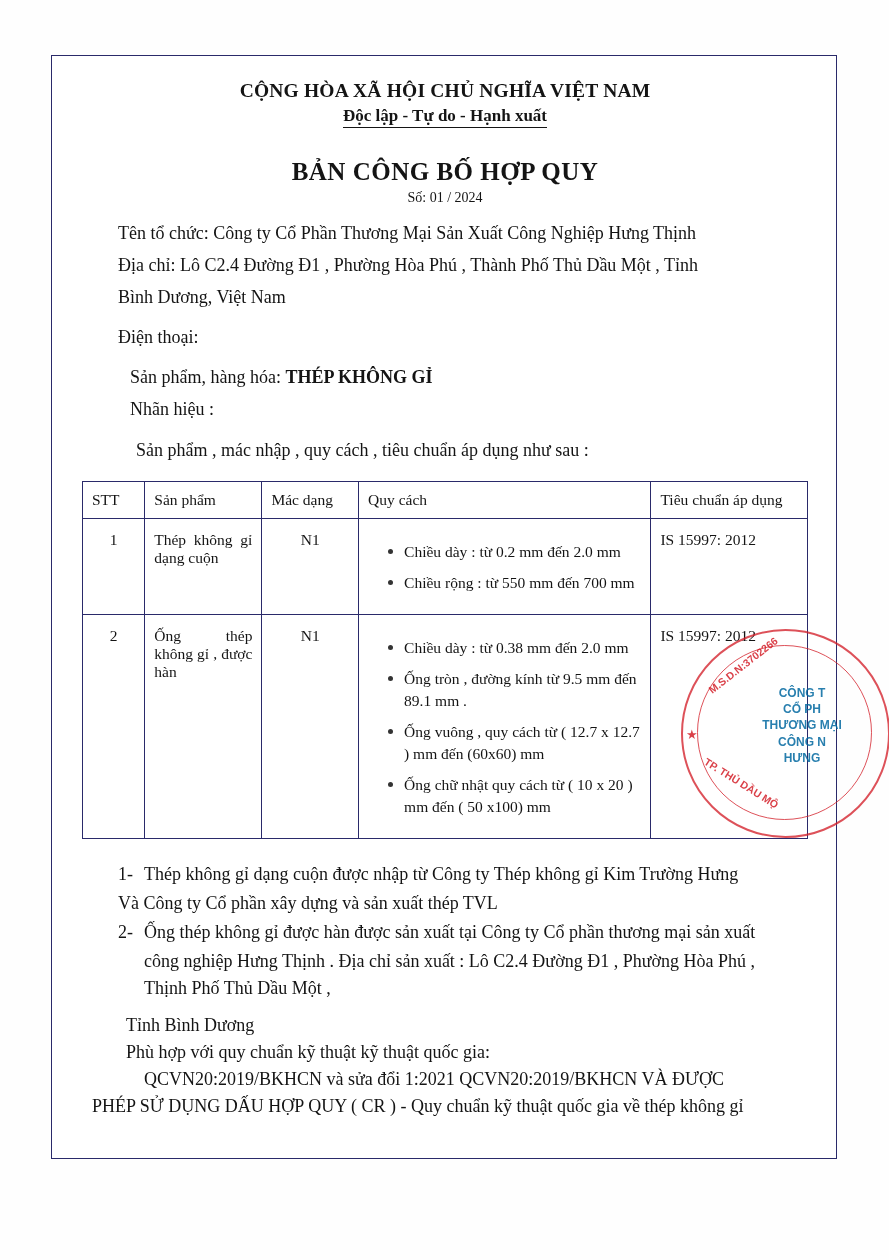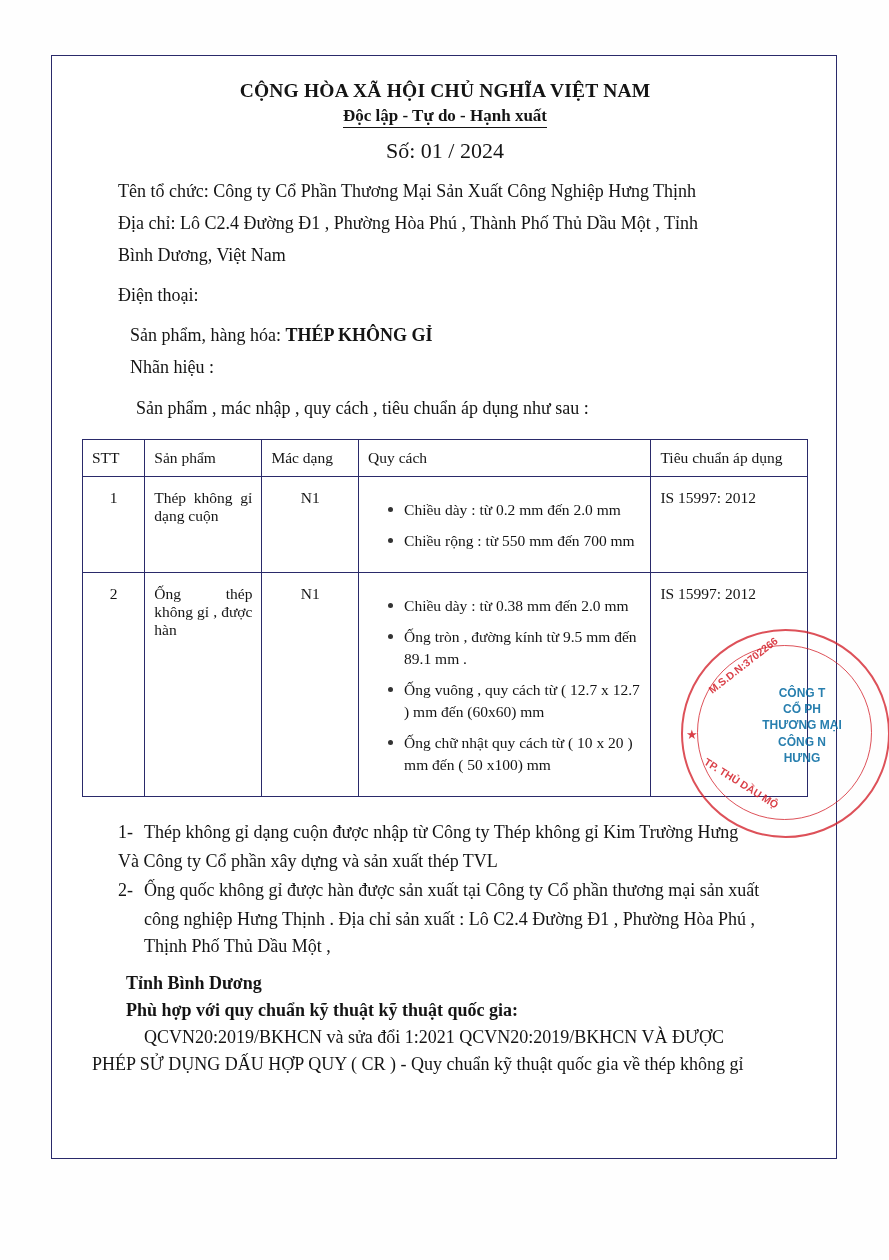--- a/index.html
+++ b/index.html
@@ -55,22 +55,22 @@
     border-bottom: 1.4px solid #141414;
     padding-bottom: 1px;
   }
   .doc-title {
     font-size: 25px;
     font-weight: bold;
     margin-top: 30px;
     letter-spacing: 0.5px;
   }
   .doc-number {
-    font-size: 22px;
-    margin-top: 10px;
+    font-size: 14px;
+    margin-top: 4px;
   }
 
   .body-text {
     font-size: 18px;
     line-height: 1.45;
     margin-top: 14px;
     padding-left: 44px;
     padding-right: 8px;
   }
   .body-text.tight { margin-top: 6px; }
@@ -135,21 +135,21 @@
     margin-bottom: 2px;
   }
   .note-num {
     width: 26px;
     flex: 0 0 26px;
   }
   .note-body { flex: 1; }
   .note-cont { padding-left: 62px; }
 
   .tail { margin: 10px 8px 0 8px; font-size: 18px; line-height: 1.5; }
-  .tail .l1 { padding-left: 44px; font-weight: bold; }
+  .tail .l1 { padding-left: 44px; }
   .tail .l2 { padding-left: 62px; text-align: justify; }
   .tail .l3 { padding-left: 10px; text-align: justify; }
 
   
   .stamp {
     position: absolute;
     left: 681px;
     top: 629px;
     width: 205px;
     height: 205px;
@@ -204,20 +204,21 @@
 <body>
 
 <div class="page">
 
   <div class="doc-frame">
     <div class="doc-inner">
 
       <div class="center">
         <div class="national-title">CỘNG HÒA XÃ HỘI CHỦ NGHĨA VIỆT NAM</div>
         <div><span class="national-sub">Độc lập - Tự do - Hạnh xuất</span></div>
+        <div class="doc-title">BẢN CÔNG BỐ HỢP QUY</div>
         <div class="doc-number">Số: 01 / 2024</div>
       </div>
 
       <div class="body-text">Tên tổ chức: Công ty Cổ Phần Thương Mại Sản Xuất Công Nghiệp Hưng Thịnh</div>
       <div class="body-text tight">Địa chỉ: Lô C2.4 Đường Đ1 , Phường Hòa Phú , Thành Phố Thủ Dầu Một , Tỉnh</div>
       <div class="body-text tight">Bình Dương, Việt Nam</div>
       <div class="body-text">Điện thoại:</div>
 
       <div class="body-text indent2">
         <span>Sản phẩm, hàng hóa: </span><span class="bold">THÉP KHÔNG GỈ</span>
@@ -267,21 +268,21 @@
 
       <div class="notes">
         <div class="note-row">
           <div class="note-num">1-</div>
           <div class="note-body">Thép không gỉ dạng cuộn được nhập từ Công ty Thép không gỉ Kim Trường Hưng</div>
         </div>
         <div style="padding-left:36px;">Và Công ty Cổ phần xây dựng và sản xuất thép TVL</div>
 
         <div class="note-row" style="margin-top:2px;">
           <div class="note-num">2-</div>
-          <div class="note-body">Ống quốc không gỉ được hàn được sản xuất tại Công ty Cổ phần thương mại sản xuất</div>
+          <div class="note-body">Ống thép không gỉ được hàn được sản xuất tại Công ty Cổ phần thương mại sản xuất</div>
         </div>
         <div class="note-cont">công nghiệp Hưng Thịnh . Địa chỉ sản xuất : Lô C2.4 Đường Đ1 , Phường Hòa Phú ,</div>
         <div class="note-cont">Thịnh Phố Thủ Dầu Một ,</div>
       </div>
 
       <div class="tail">
         <div class="l1">Tỉnh Bình Dương</div>
         <div class="l1">Phù hợp với quy chuẩn kỹ thuật kỹ thuật quốc gia:</div>
         <div class="l2">QCVN20:2019/BKHCN và sửa đổi 1:2021  QCVN20:2019/BKHCN VÀ ĐƯỢC</div>
         <div class="l3">PHÉP SỬ DỤNG DẤU HỢP QUY ( CR ) -  Quy chuẩn kỹ thuật quốc gia về thép không gỉ</div>

